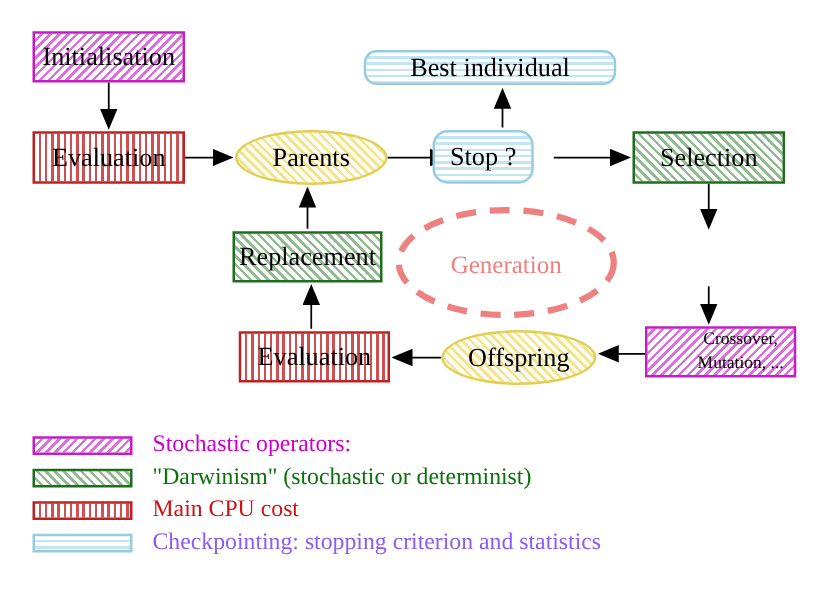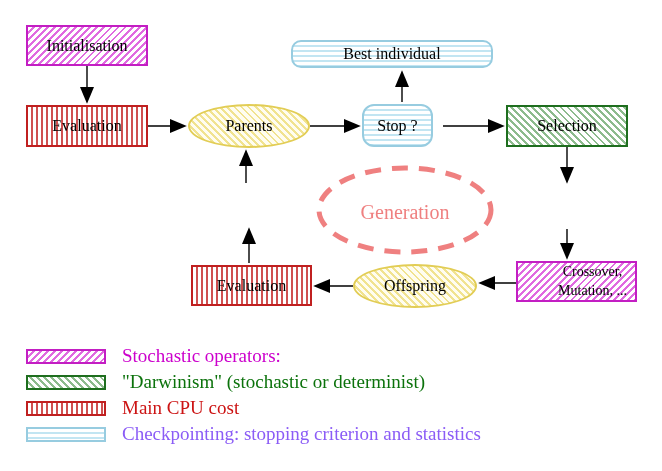--- a/index.html
+++ b/index.html
@@ -4,21 +4,21 @@
 <style>
   html,body { margin:0; padding:0; background:#ffffff; }
   #canvas {
     position:relative; width:662px; height:471px; background:#ffffff;
     font-family:"Liberation Serif","DejaVu Serif",serif; overflow:hidden;
   }
   #arrow-layer { position:absolute; left:0; top:0; width:662px; height:471px; pointer-events:none; }
 
   .node {
     position:absolute; display:flex; align-items:center; justify-content:center;
-    color:#000; font-size:16px; text-align:center; box-sizing:border-box;
+    color:#000; font-size:21px; text-align:center; box-sizing:border-box;
   }
   .hatch-magenta {
     border:2px solid #c31ec3;
     background:repeating-linear-gradient(135deg,#ffffff 0 3px,#e06ae0 3px 5px);
   }
   .hatch-green {
     border:2px solid #1e6e1e;
     background:repeating-linear-gradient(45deg,#ffffff 0 3px,#8dbb8d 3px 5px);
   }
   .stripe-red {
@@ -85,34 +85,35 @@
   </svg>
 
   <div class="node hatch-magenta" style="left:26px;top:25px;width:122px;height:41px;">Initialisation</div>
 
   <div class="node stripe-red" style="left:26px;top:105px;width:122px;height:42px;">Evaluation</div>
 
   <div class="node hatch-yellow" style="left:188px;top:104px;width:122px;height:44px;">Parents</div>
 
   <div class="node stripe-cyan" style="left:291px;top:40px;width:202px;height:28px;border-radius:10px;">Best individual</div>
 
-  <div class="node stripe-cyan rounded" style="left:362px;top:104px;width:71px;height:43px;">Stop ?</div>
+  <div class="node stripe-cyan rounded" style="left:346px;top:104px;width:81px;height:43px;">Stop ?</div>
 
   <div class="node hatch-green" style="left:506px;top:105px;width:122px;height:42px;">Selection</div>
 
 
   <div class="node hatch-magenta two-line" style="left:516px;top:261px;width:121px;height:41px;padding-left:32px;">
     <span>Crossover,</span>
     <span>Mutation, ...</span>
   </div>
 
   <div class="node hatch-yellow" style="left:353px;top:264px;width:124px;height:44px;">Offspring</div>
 
   <div class="node stripe-red" style="left:191px;top:265px;width:121px;height:41px;">Evaluation</div>
 
+  <div class="node hatch-green" style="left:186px;top:185px;width:120px;height:41px;">Replacement</div>
 
   <div class="generation-label" style="left:330px;top:197px;width:150px;height:30px;">Generation</div>
 
   <div id="legend">
     <div class="legend-row">
       <span class="legend-swatch sw-magenta"></span>
       <span class="legend-text t-magenta">Stochastic operators:</span>
     </div>
     <div class="legend-row">
       <span class="legend-swatch sw-green"></span>

